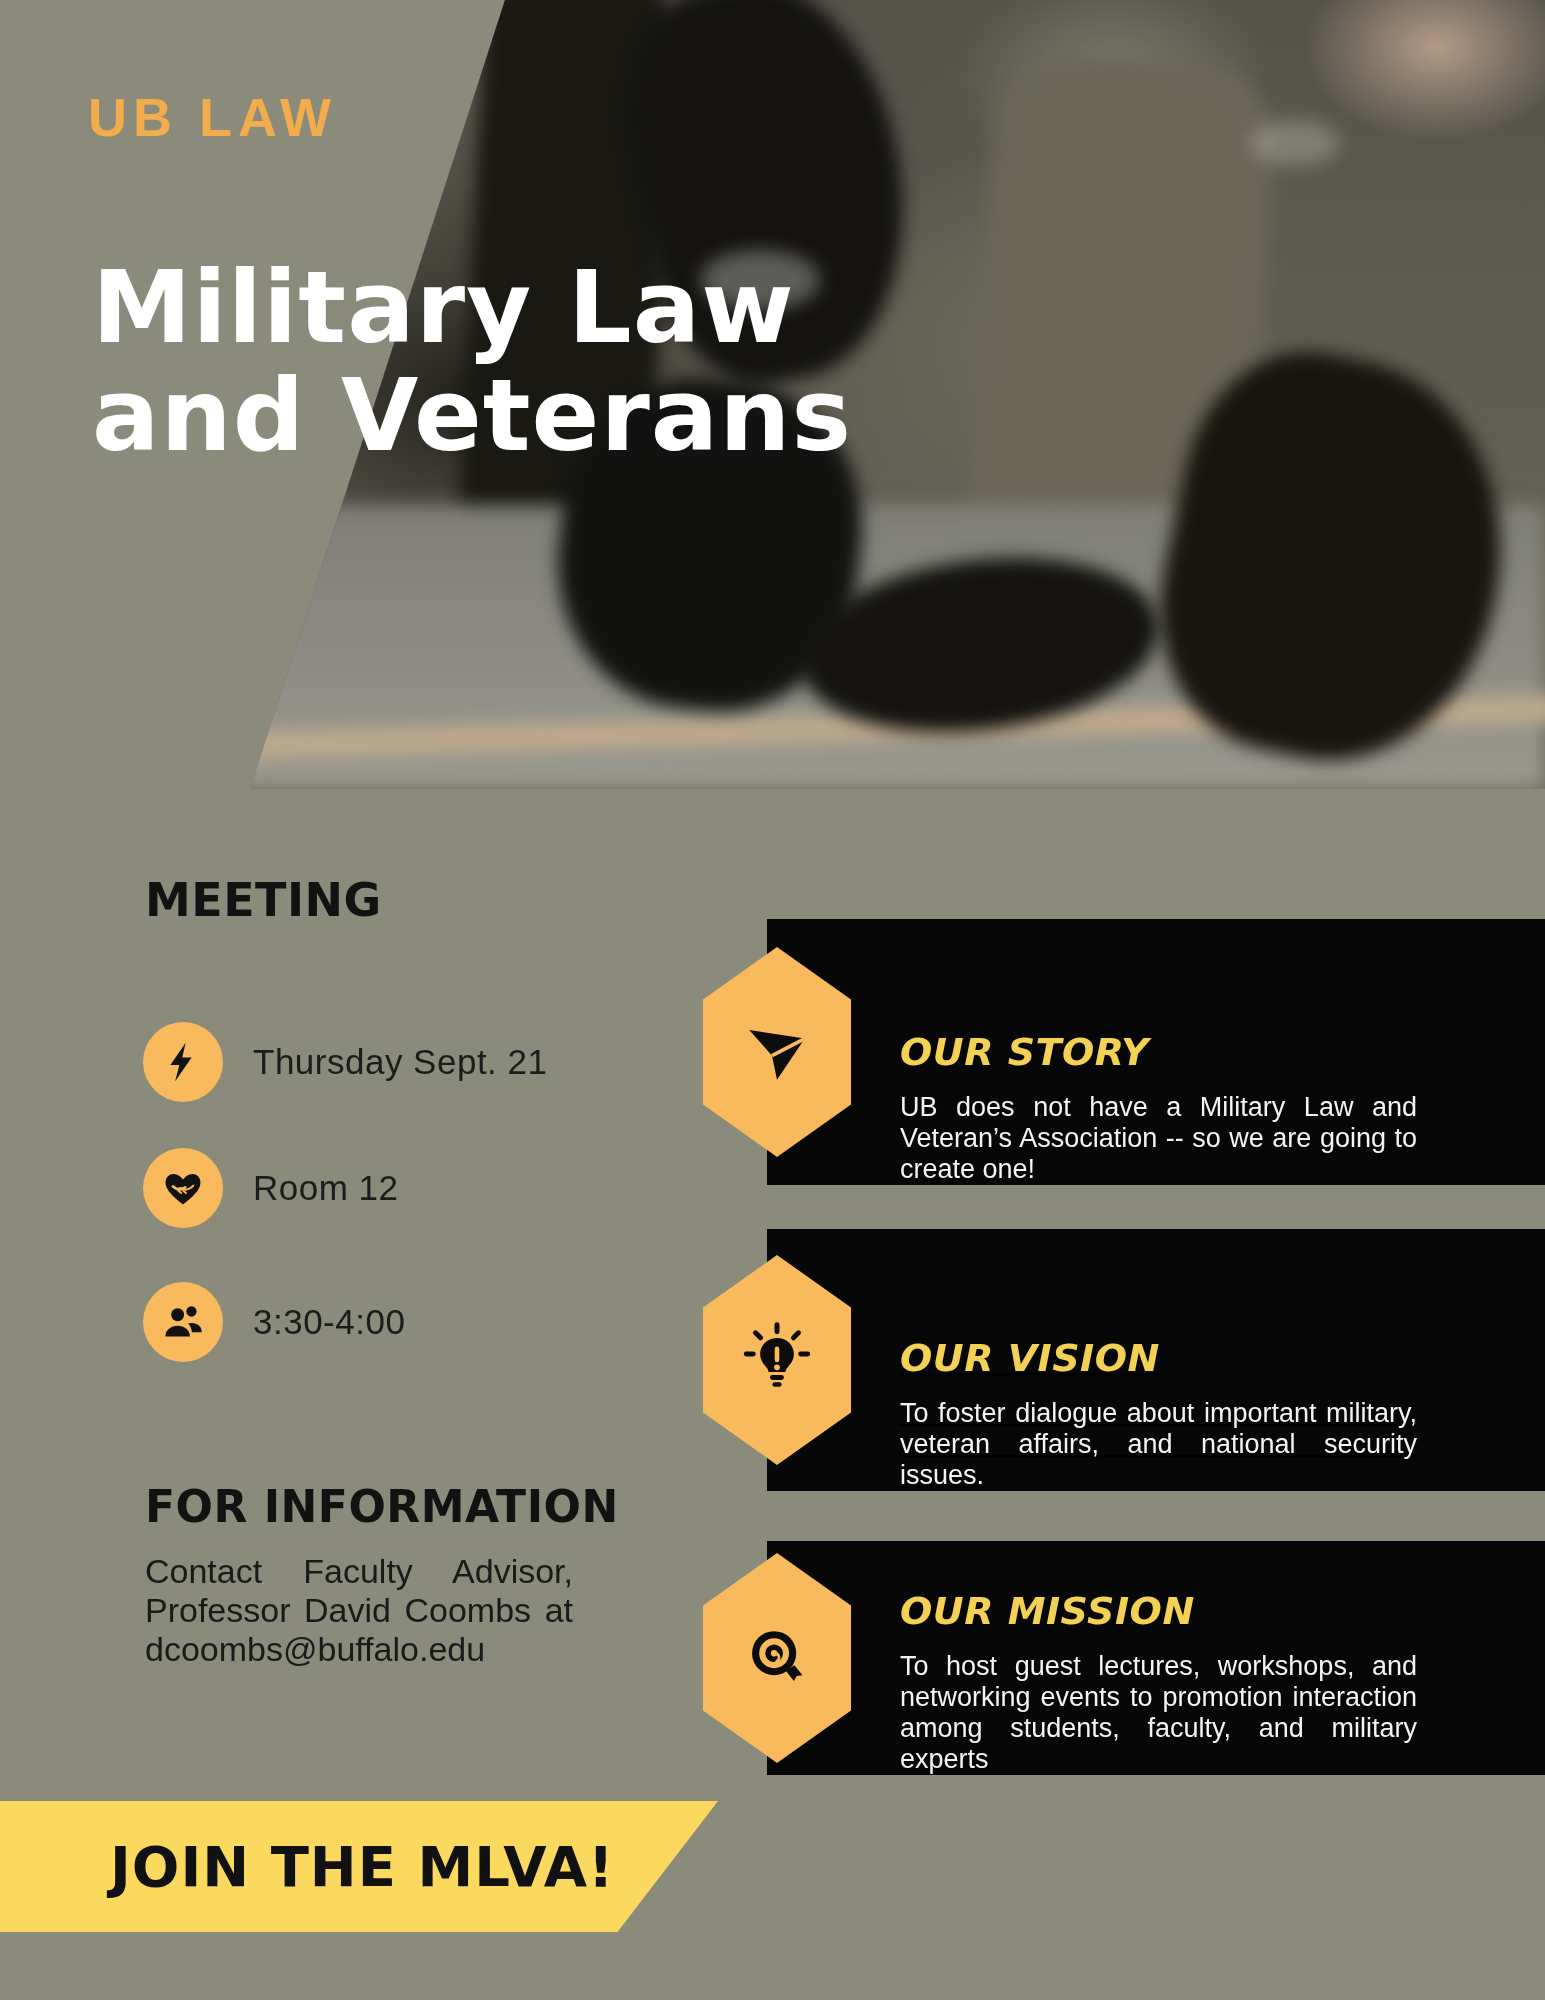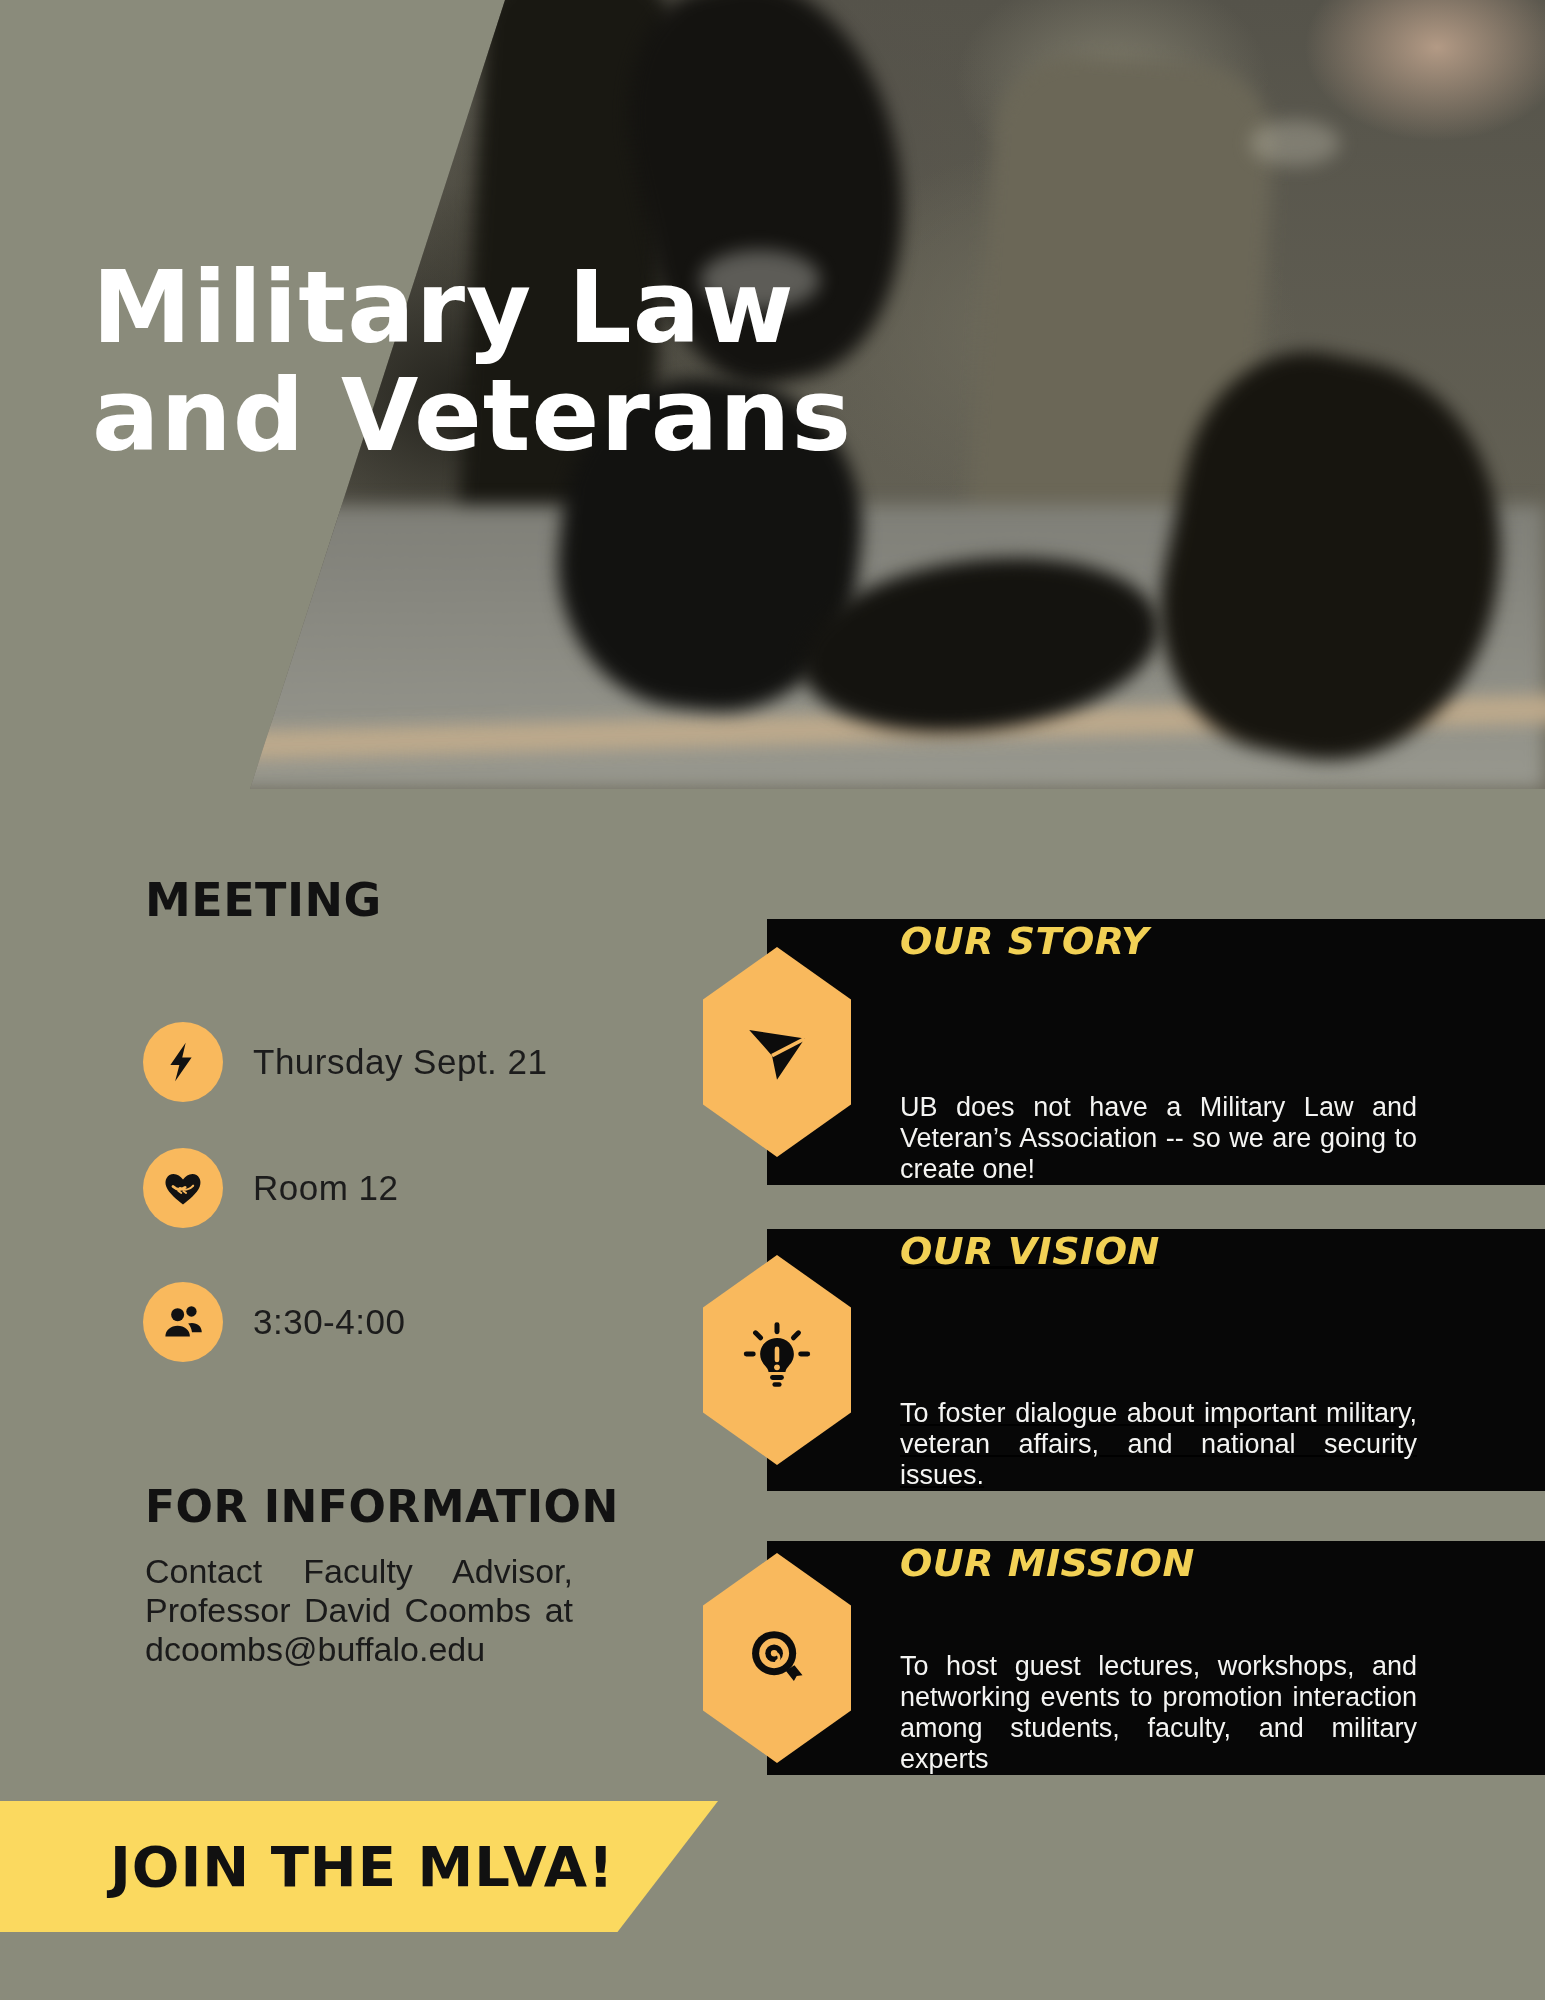--- a/index.html
+++ b/index.html
@@ -63,21 +63,21 @@
   .circle svg{width:46px; height:46px;}
   .item-label{font-size:35px; color:#1c1c1c; letter-spacing:.5px;}
 
   .contact{position:absolute; left:145px; top:1552px; width:428px;
     font-size:34px; line-height:39px; color:#1a1a1a;}
   .contact .jl{text-align:justify; text-align-last:justify;}
 
   
   .panel{position:absolute; left:767px; width:778px; background:#070707;
     box-sizing:border-box; padding:0 128px 0 133px;
-    display:flex; flex-direction:column; justify-content:space-between;}
+    display:flex; flex-direction:column; justify-content:flex-end;}
   .panel-1{top:919px; height:266px;}
   .panel-2{top:1229px; height:262px;text-decoration:underline;}
   .panel-3{top:1541px; height:234px;}
   .panel h3{margin:0 0 18px 0; font-size:38px; font-weight:800; font-style:italic;
     color:#F2D155; letter-spacing:.5px;
     font-family:"DejaVu Sans","Liberation Sans",sans-serif;}
   .panel p{margin:0; font-size:27px; line-height:31px; color:#f4f4f2;
     text-align:justify;}
   .hex{position:absolute; left:-64px; top:50%; transform:translateY(-50%);
     width:148px; height:210px; background:#F9B95D;
@@ -103,20 +103,21 @@
     <div class="blob leg-b"></div>
     <div class="blob pavement"></div>
     <div class="blob curb"></div>
     <div class="blob boot-d"></div>
     <div class="blob boot-b"></div>
     <div class="blob boot-c"></div>
     <div class="blob glint"></div>
     <div class="blob glint2"></div>
   </div>
 
+  <div class="brand">UB LAW</div>
   <div class="title">
     <div>Military Law</div>
     <div>and Veterans</div>
   </div>
 
   <div class="h-block info-heading">
     <div>MEETING</div>
   </div>
 
   <div class="info-item item-1">

